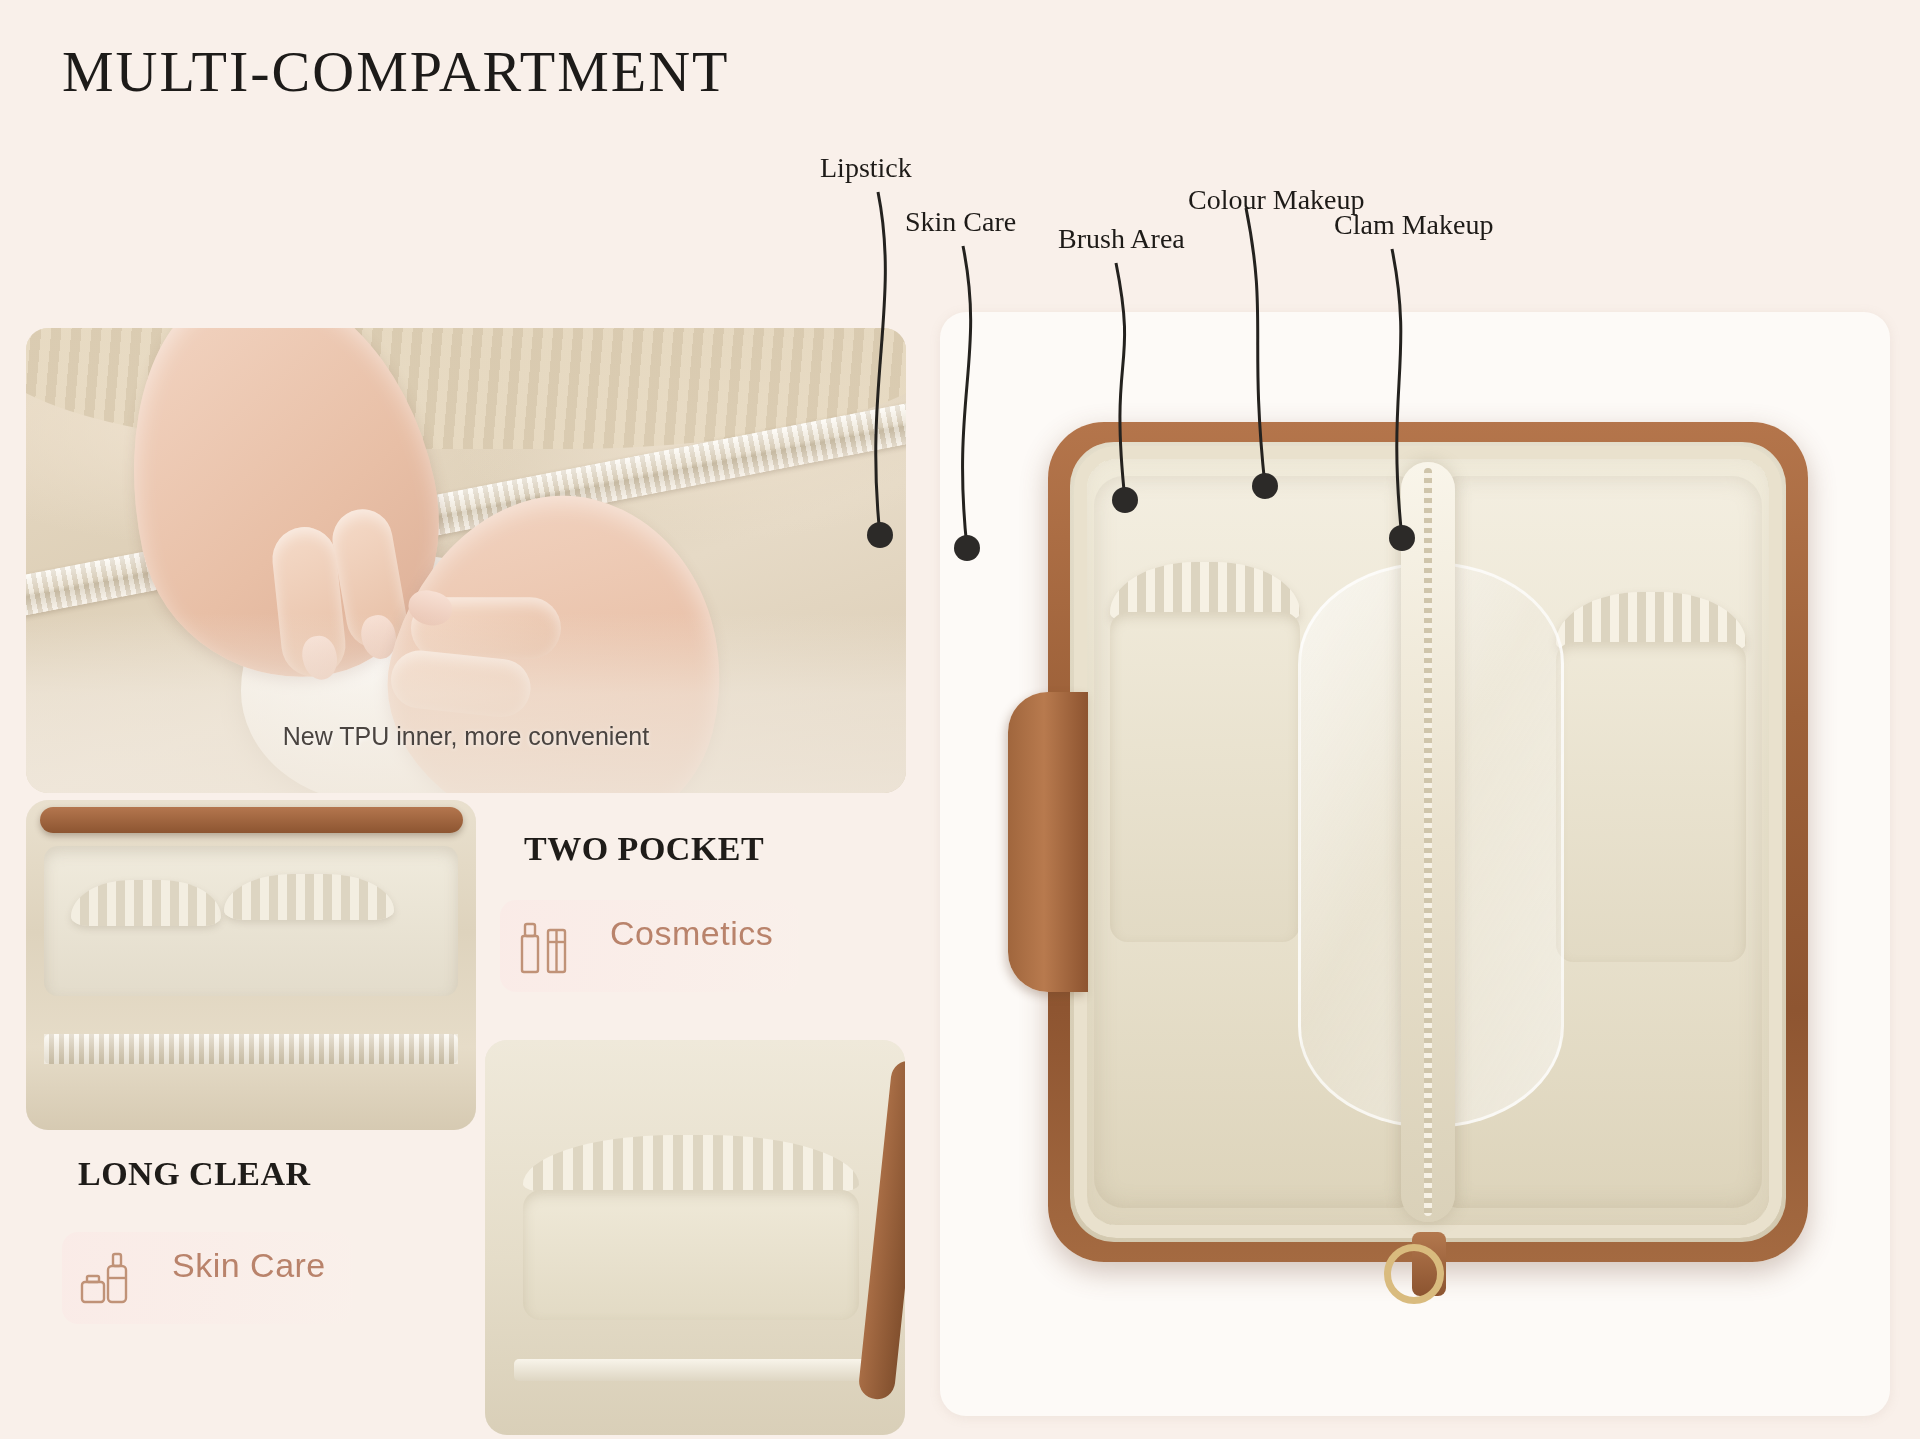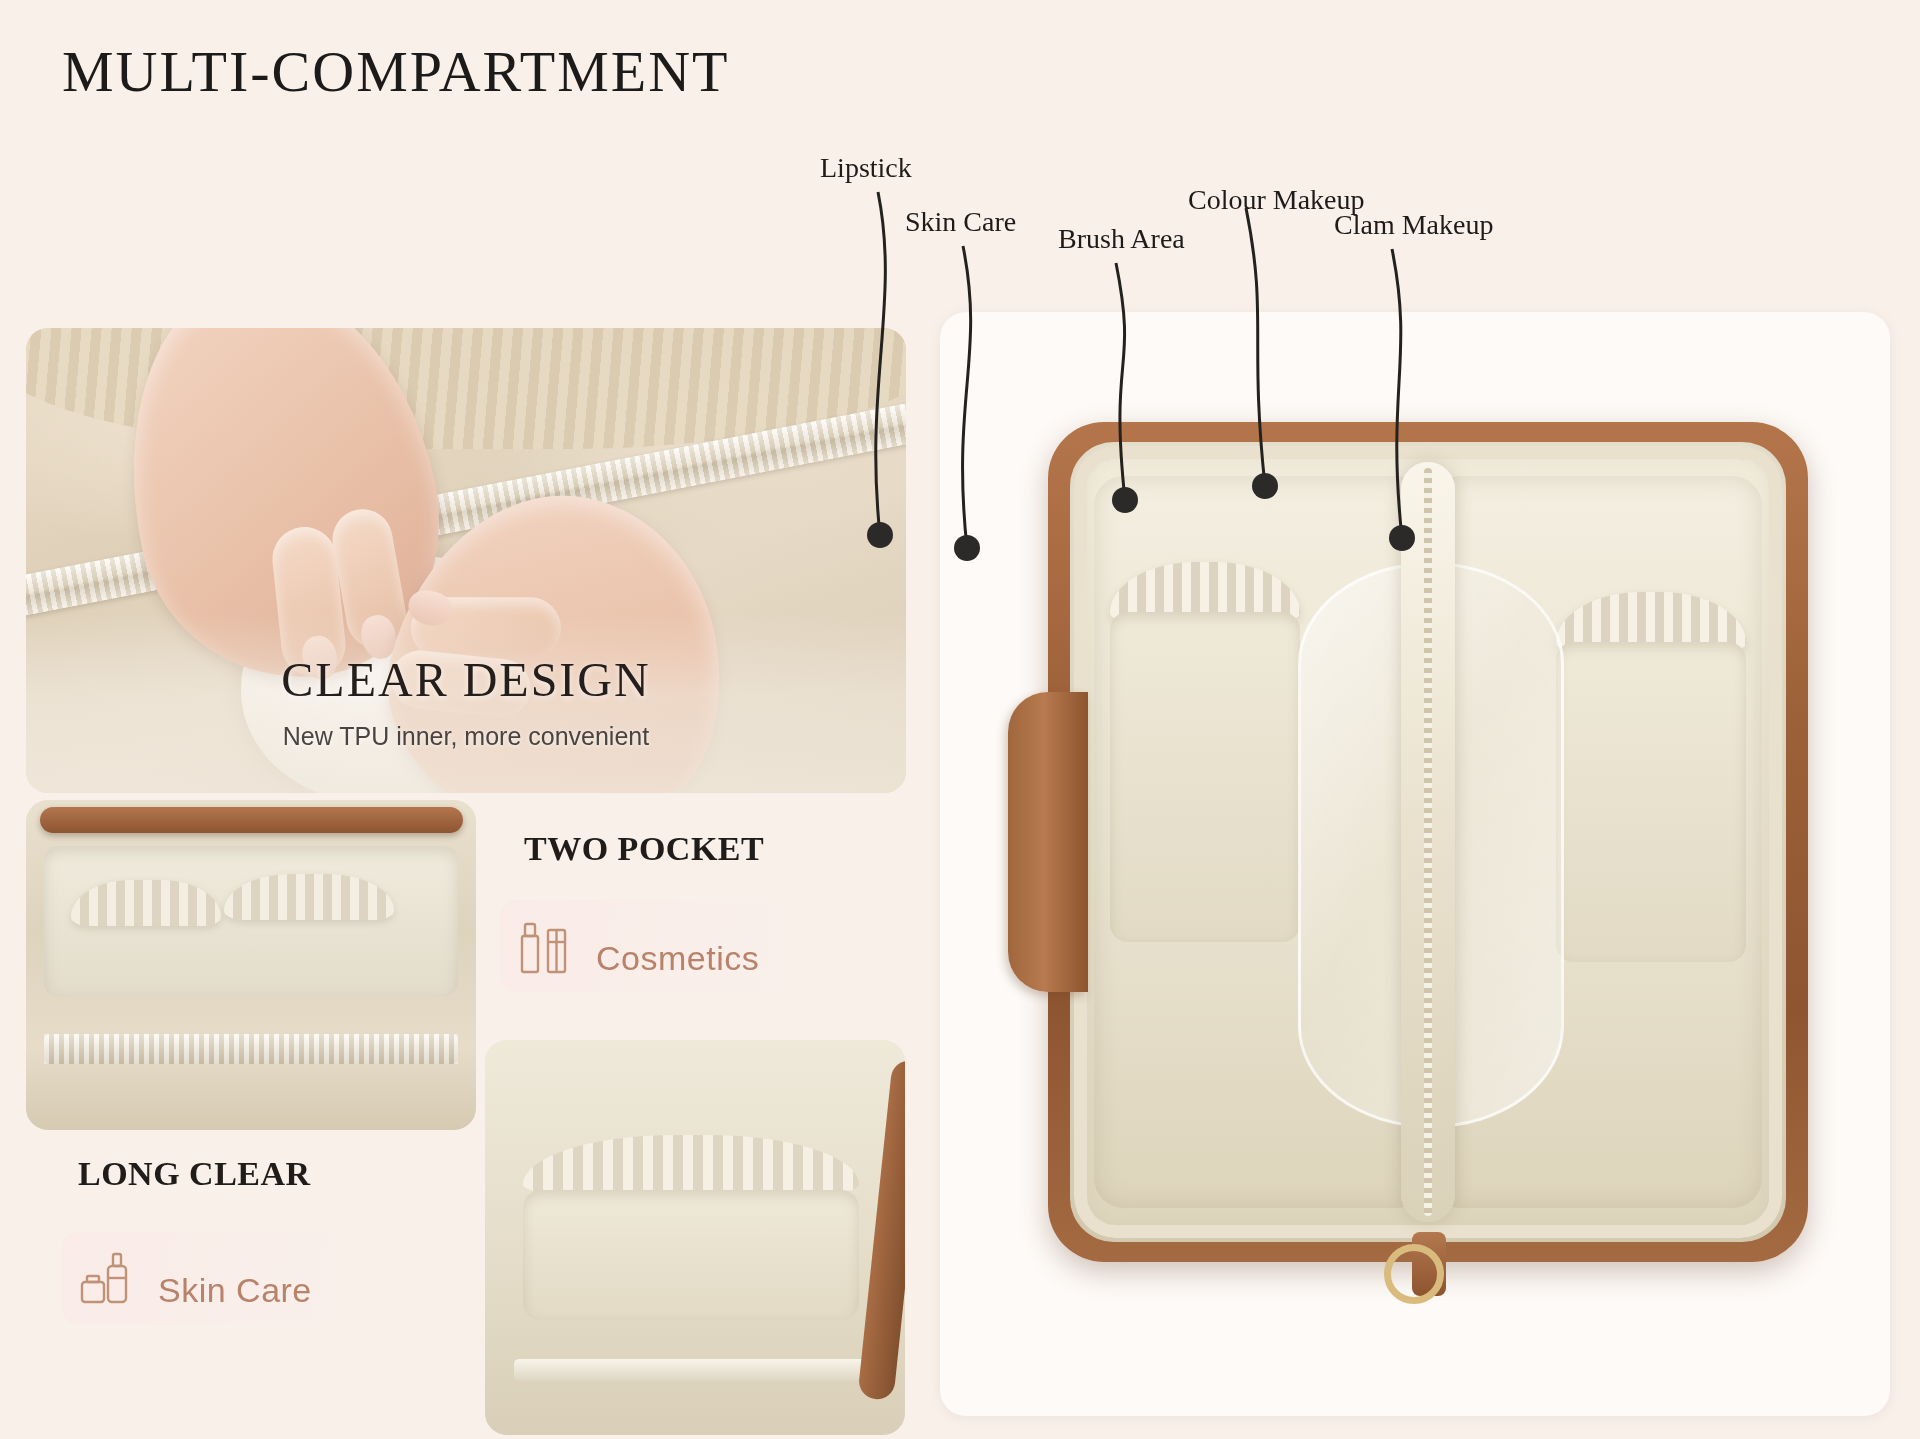--- a/index.html
+++ b/index.html
@@ -221,22 +221,22 @@
     color: #1f1c19;
     letter-spacing: .5px;
     white-space: nowrap;
   }
   #title-two-pockets { left: 524px; top: 830px; }
   #title-long-pocket { left: 78px; top: 1155px; }
 
   .chip {
     position: absolute;
     display: flex;
-    align-items: flex-end;
-    gap: 18px;
+    align-items: flex-start;
+    gap: 32px;
     border-radius: 16px;
     padding: 14px 26px 14px 16px;
     background: linear-gradient(100deg, rgba(250,235,231,.95), rgba(250,240,235,.35));
   }
   #chip-cosmetics { left: 500px; top: 900px; }
   #chip-skincare  { left: 62px; top: 1232px; }
   .chip-label {
     font-family: "Liberation Sans", sans-serif;
     font-size: 34px;
     color: #b9836b;
@@ -396,21 +396,20 @@
     <div class="nail" style="left:196px; top:352px;"></div>
   </div>
 
   <div class="hand" id="hand-right">
     <div class="finger" style="left:10px; top:120px; width:150px; height:62px; transform:rotate(-14deg);"></div>
     <div class="finger" style="left:4px; top:182px; width:140px; height:58px; transform:rotate(-8deg);"></div>
     <div class="nail" style="left:4px; top:128px; width:44px; height:34px;"></div>
   </div>
 
   <div class="clear-overlay"></div>
-  <div class="clear-title">CLEAR DESIGN</div>
   <div class="clear-sub">New TPU inner, more  convenient</div>
 </div>
 
 <div class="card" id="card-longpocket">
   <div class="ph-lp-bg"></div>
   <div class="lp-zip-top"></div>
   <div class="lp-inner"></div>
   <div class="ruffle" style="left:10%; top:80px; width:150px;"></div>
   <div class="ruffle" style="left:44%; top:74px; width:170px;"></div>
   <div class="lp-zip-bottom"></div>

